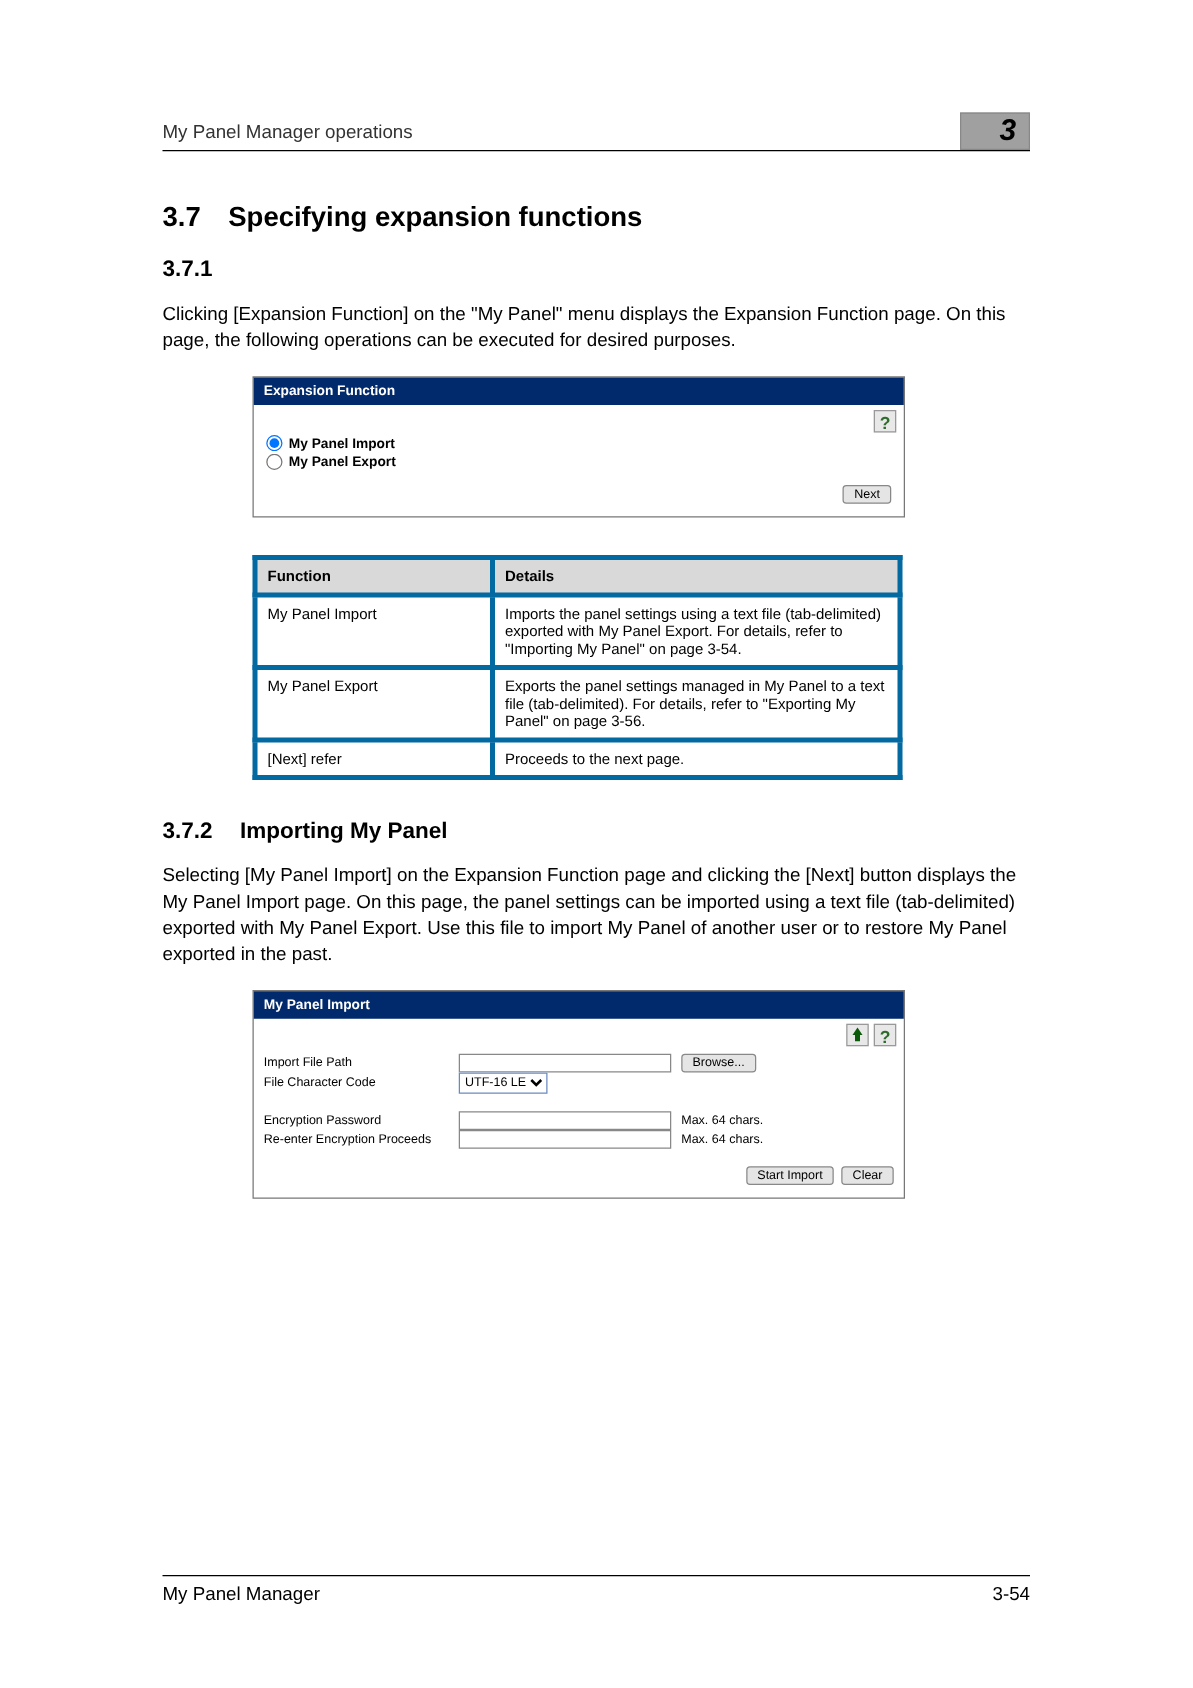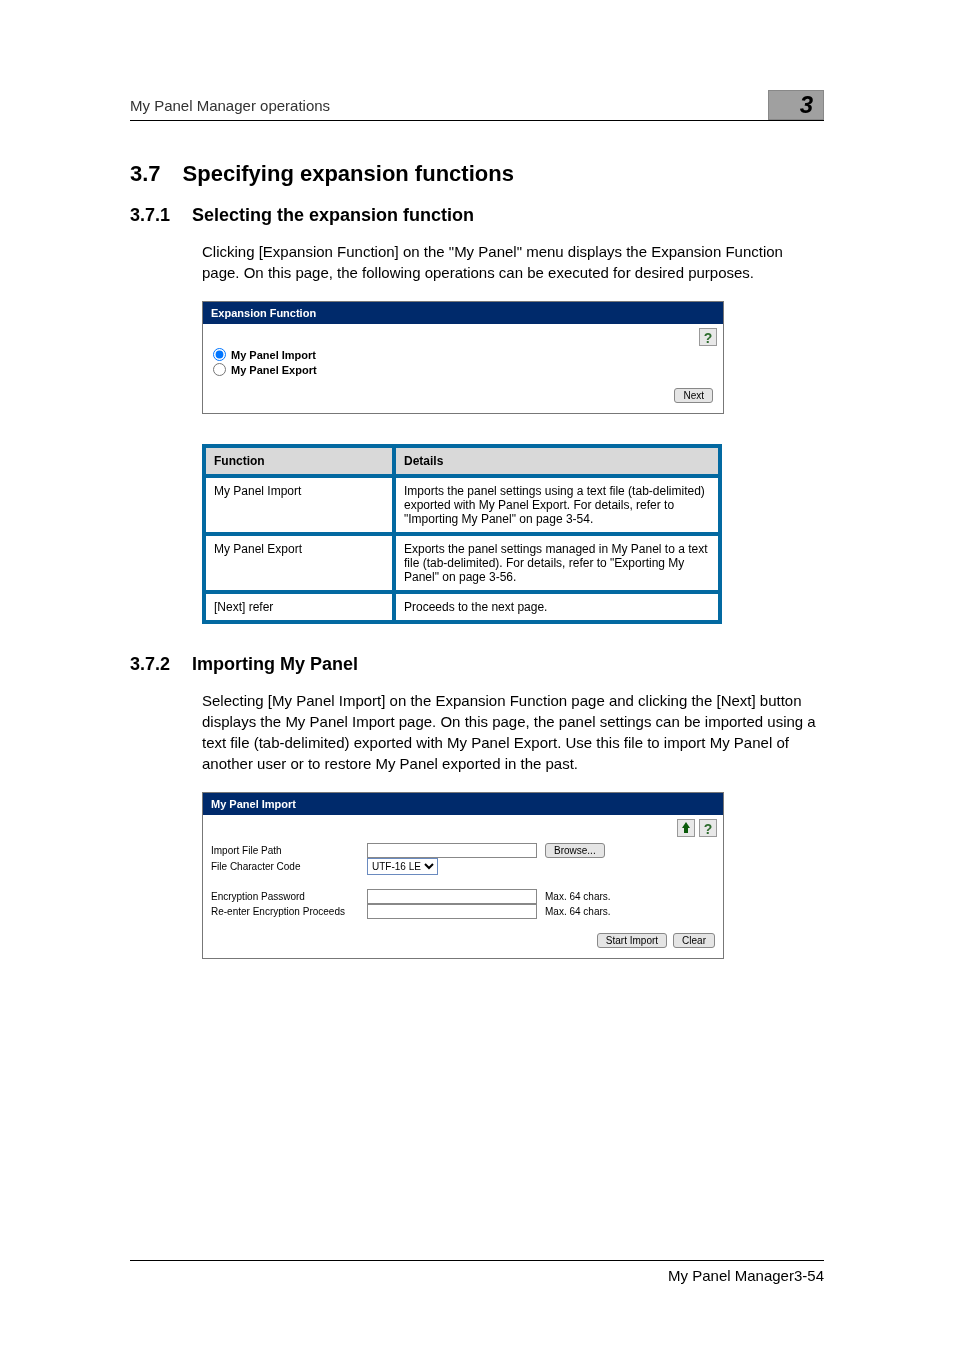--- a/index.html
+++ b/index.html
@@ -53,21 +53,20 @@
   }
   .h2-row .num { font-size: 22px; font-weight: bold; }
   .h2-row .txt { font-size: 22px; font-weight: bold; }
   .h3-row .num { font-size: 18px; font-weight: bold; }
   .h3-row .txt { font-size: 18px; font-weight: bold; }
   .h2-row { margin-bottom: 18px; text-align: center; }
   .h3-row { margin-bottom: 10px; margin-top: 30px; }
   .body-text {
     font-size: 15px;
     line-height: 1.4;
-    margin-left: 72px;
     margin-bottom: 18px;
   }
 
   
   .screenshot1 {
     margin-left: 72px;
     width: 520px;
     border: 1px solid #777;
     font-size: 11px;
     margin-bottom: 30px;
@@ -201,42 +200,41 @@
   }
 
   .footer {
     position: absolute;
     bottom: 66px;
     left: 130px;
     right: 130px;
     border-top: 1px solid #000;
     padding-top: 6px;
     display: flex;
-    justify-content: flex-end;
+    justify-content: space-between;
     font-size: 15px;
   }
 </style>
 </head>
 <body>
 
 <div class="page">
 
   <div class="running-head">
     <span class="running-head-text">My Panel Manager operations</span>
     <span class="chapter-badge">3</span>
   </div>
 
   <div class="h-row h2-row">
     <span class="num">3.7</span>
     <span class="txt">Specifying expansion functions</span>
   </div>
 
   <div class="h-row h3-row" style="margin-top:0">
     <span class="num">3.7.1</span>
-    <span class="txt">Selecting the expansion function</span>
   </div>
 
   <p class="body-text">Clicking [Expansion Function] on the "My Panel" menu displays the Expansion Function page. On this page, the following operations can be executed for desired purposes.</p>
 
   <div class="screenshot1">
     <div class="ss-header">Expansion Function</div>
     <div class="ss-body">
       <span class="help-icon">?</span>
       <div class="radio-line">
         <input type="radio" checked="" style="">

